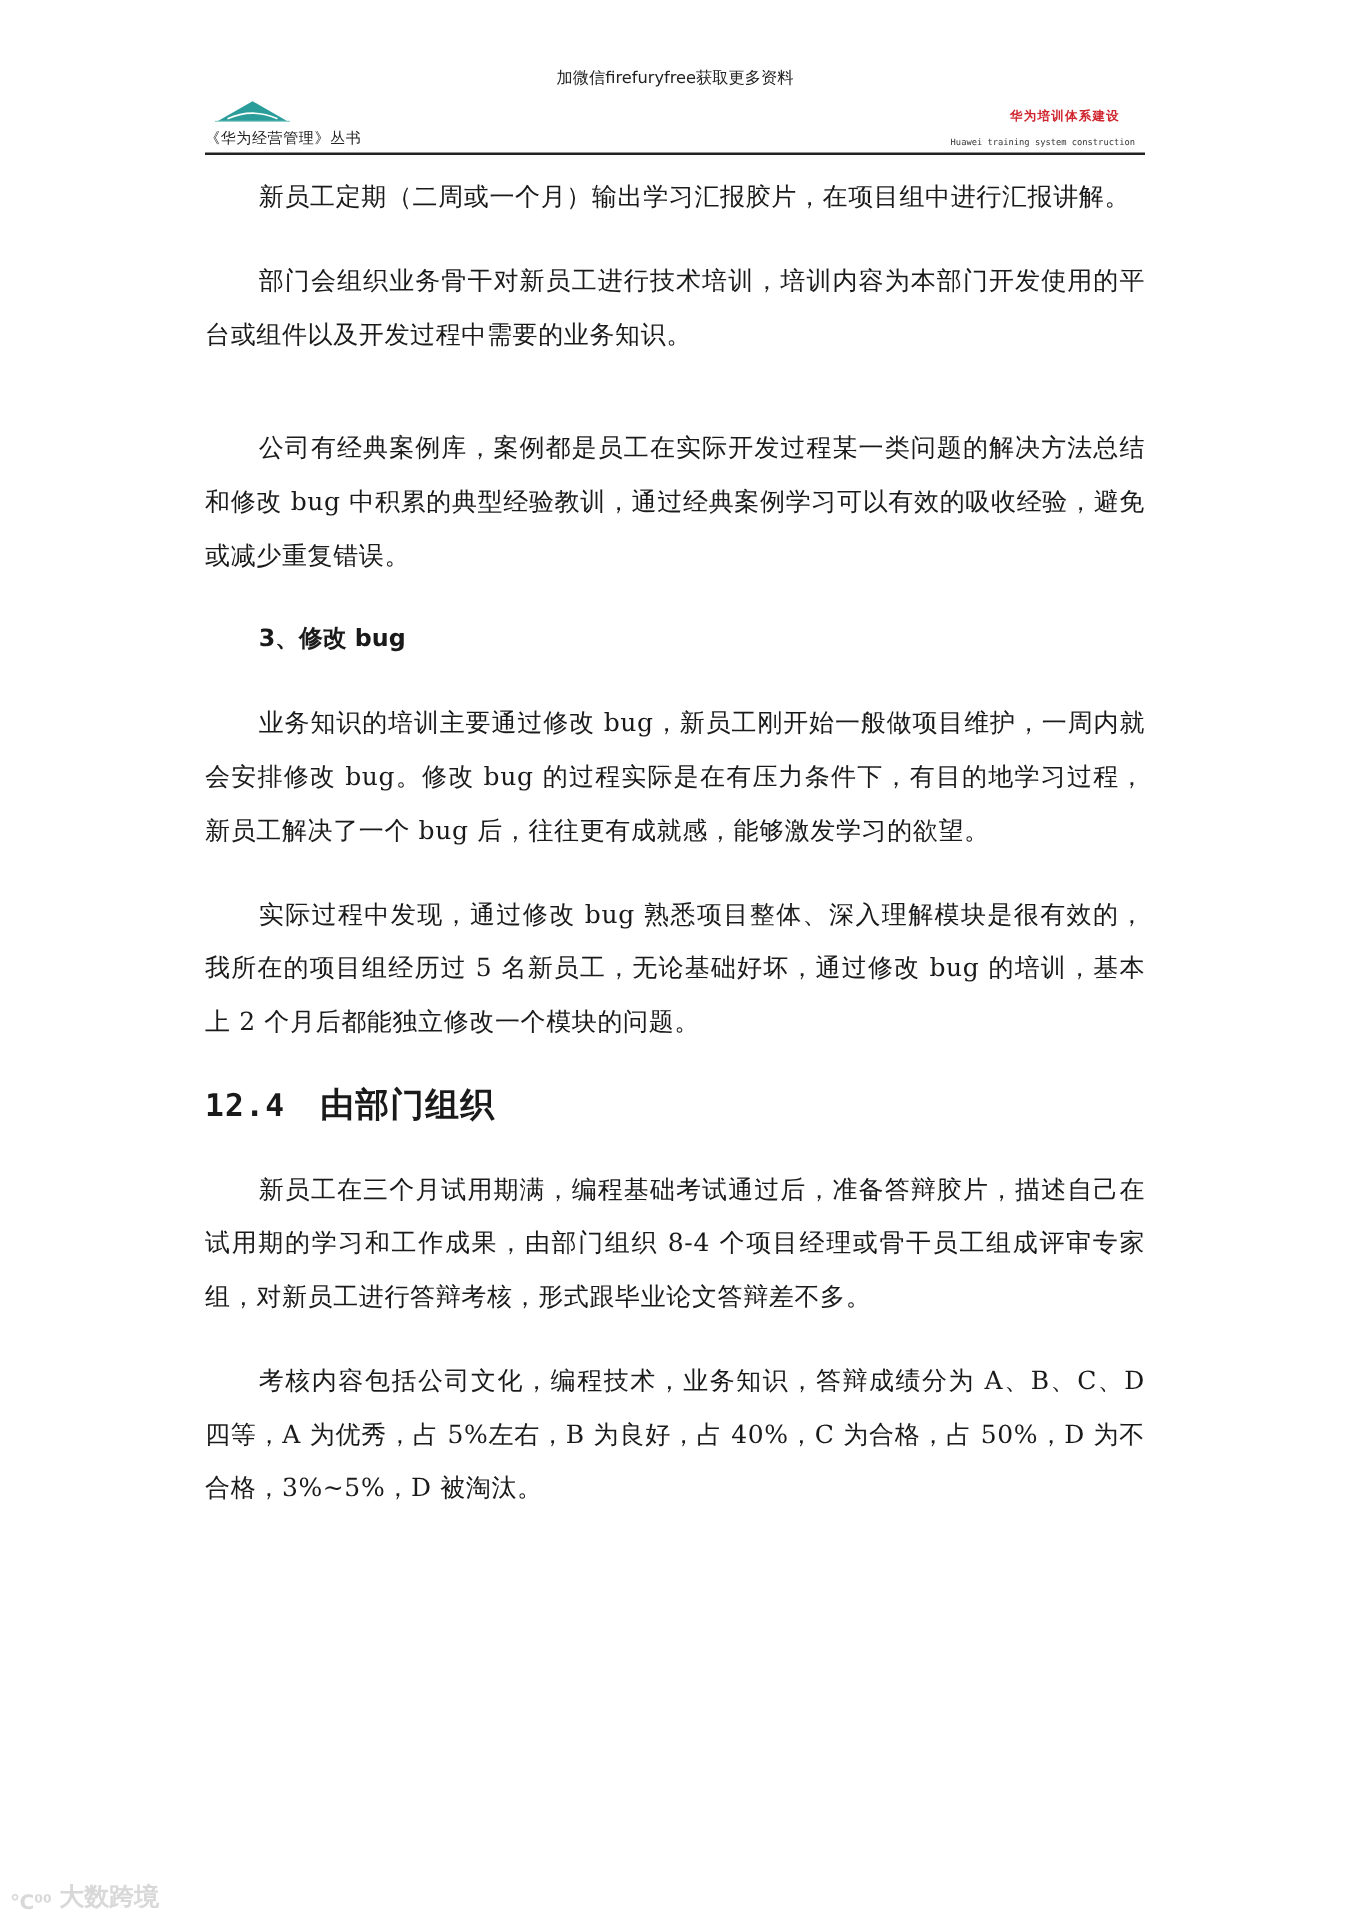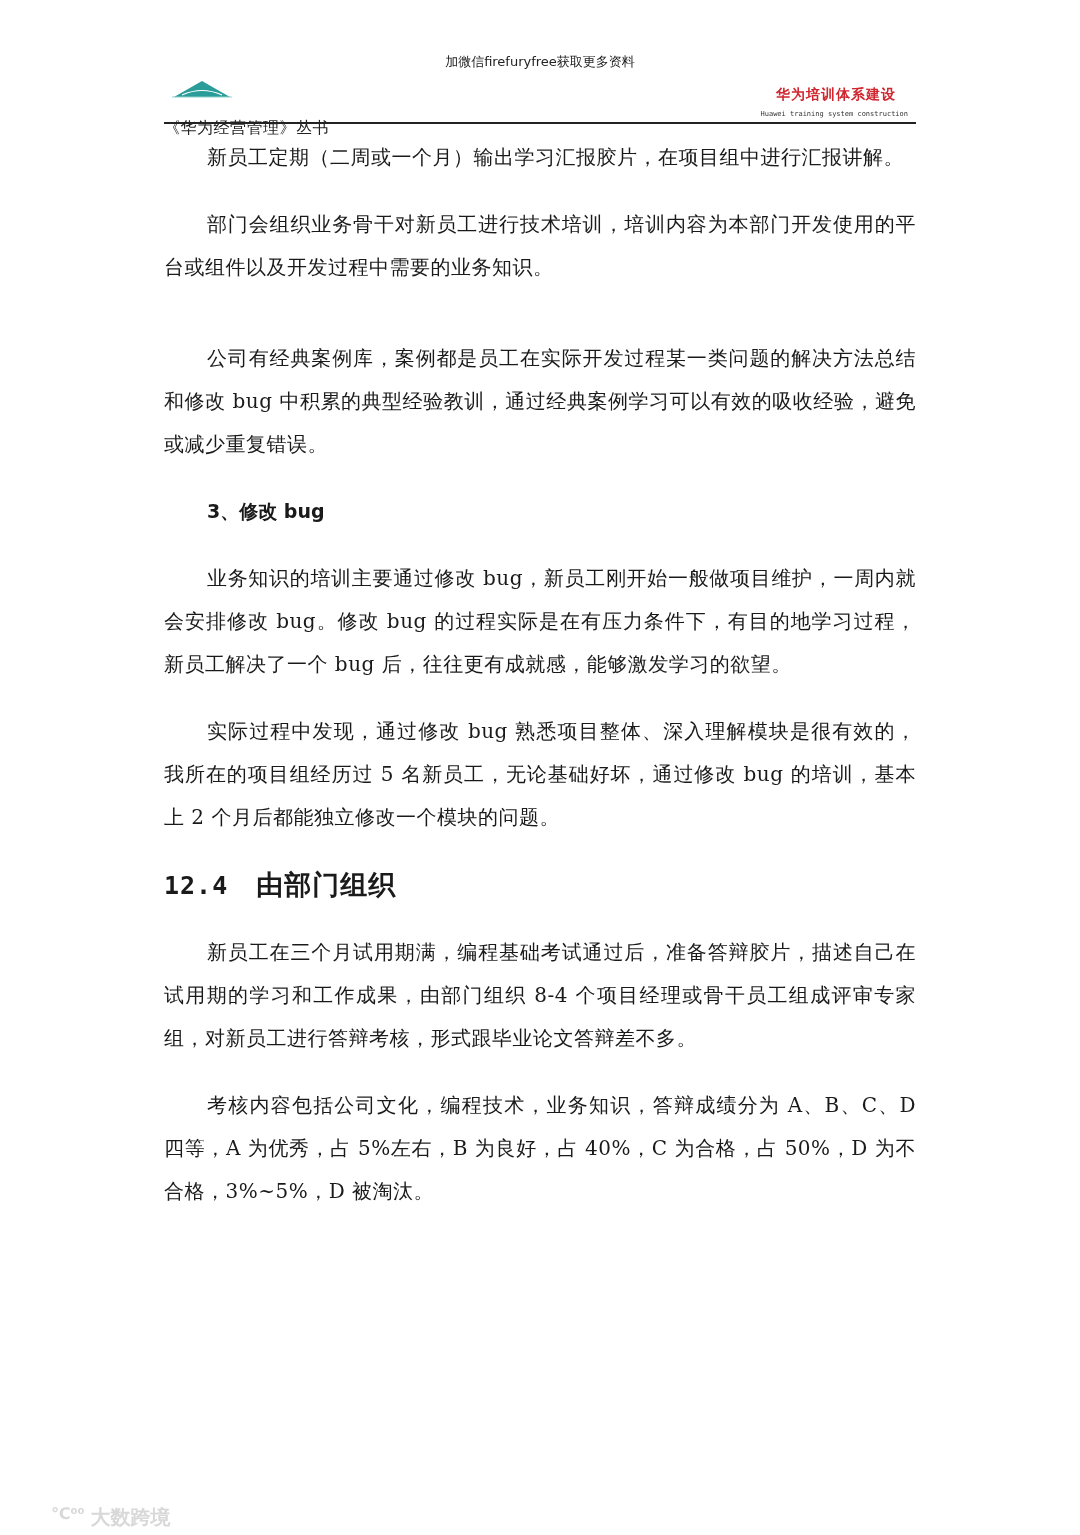--- a/index.html
+++ b/index.html
@@ -2,38 +2,38 @@
 <html><head>
 <meta charset="utf-8">
 <style>
   html, body { margin: 0; padding: 0; background: #ffffff; }
   body { width: 1080px; height: 1535px; position: relative; overflow: hidden;
          font-family: "DejaVu Serif", "Liberation Serif", serif; color: #1a1a1a; }
   .watermark-top { position: absolute; top: 13px; left: 0; width: 1080px; text-align: center;
          font-family: "DejaVu Sans", "Liberation Sans", sans-serif; font-size: 13px; color: #222; margin-top: 40px; }
   .header { position: absolute; left: 164px; top: 78px; width: 752px; height: 48px; }
   .logo { position: absolute; left: 8px; top: 0; width: 60px; height: 20px; }
-  .series { position: absolute; left: 0; top: 40px; font-family: "DejaVu Sans", sans-serif;
-         font-size: 16px; color: #222; letter-spacing: 0.5px; }
+  .series { position: absolute; left: 0; top: 24px; font-family: "DejaVu Sans", sans-serif;
+         font-size: 12px; color: #222; letter-spacing: 0.5px; }
   .brand { position: absolute; right: 20px; top: 8px; font-family: "DejaVu Sans", sans-serif;
-         font-size: 14px; font-weight: bold; color: #d0262f; letter-spacing: 1px; }
+         font-size: 10px; font-weight: bold; color: #d0262f; letter-spacing: 1px; }
   .brand-en { position: absolute; right: 8px; top: 32px; font-family: "DejaVu Sans Mono", monospace;
          font-size: 7px; color: #333; }
   .rule { position: absolute; left: 164px; top: 122px; width: 752px; height: 2px; background: #222; }
   .content { position: absolute; left: 164px; top: 136px; width: 752px; }
   p.para { margin: 0; font-size: 20px; line-height: 43px; text-indent: 43px; text-align: justify;
          letter-spacing: 0.5px; }
   .sub-h { font-family: "DejaVu Sans", "Liberation Sans", sans-serif; font-weight: bold; font-size: 19px;
          margin: 0; padding-left: 43px; line-height: 43px; }
   .sec-h { font-size: 27px; margin: 0; line-height: 43px; letter-spacing: 1px; }
   .sec-h .num { font-family: "DejaVu Sans Mono", monospace; font-size: 25px; margin-right: 28px; text-align: right; }
   .gap-s { height: 24px; }
   .gap-m { height: 24px; }
   .watermark-bot { position: absolute; left: 8px; bottom: 4px; font-family: "DejaVu Sans", sans-serif;
-         font-size: 20px; color: #d8d8d8; font-weight: bold; display: flex; align-items: flex-start; gap: 6px; margin-left: 43px; }
+         font-size: 20px; color: #d8d8d8; font-weight: bold; display: flex; align-items: flex-end; gap: 6px; }
   .wm-logo { font-size: 16px; color: #d8d8d8; }
 </style>
 </head>
 <body>
 
 <div class="watermark-top">加微信firefuryfree获取更多资料</div>
 
 <div class="header">
   <svg class="logo" viewBox="0 0 60 20">
     <path d="M2 19 L30 3 L58 19 Z" fill="#2a9d9a"></path>

